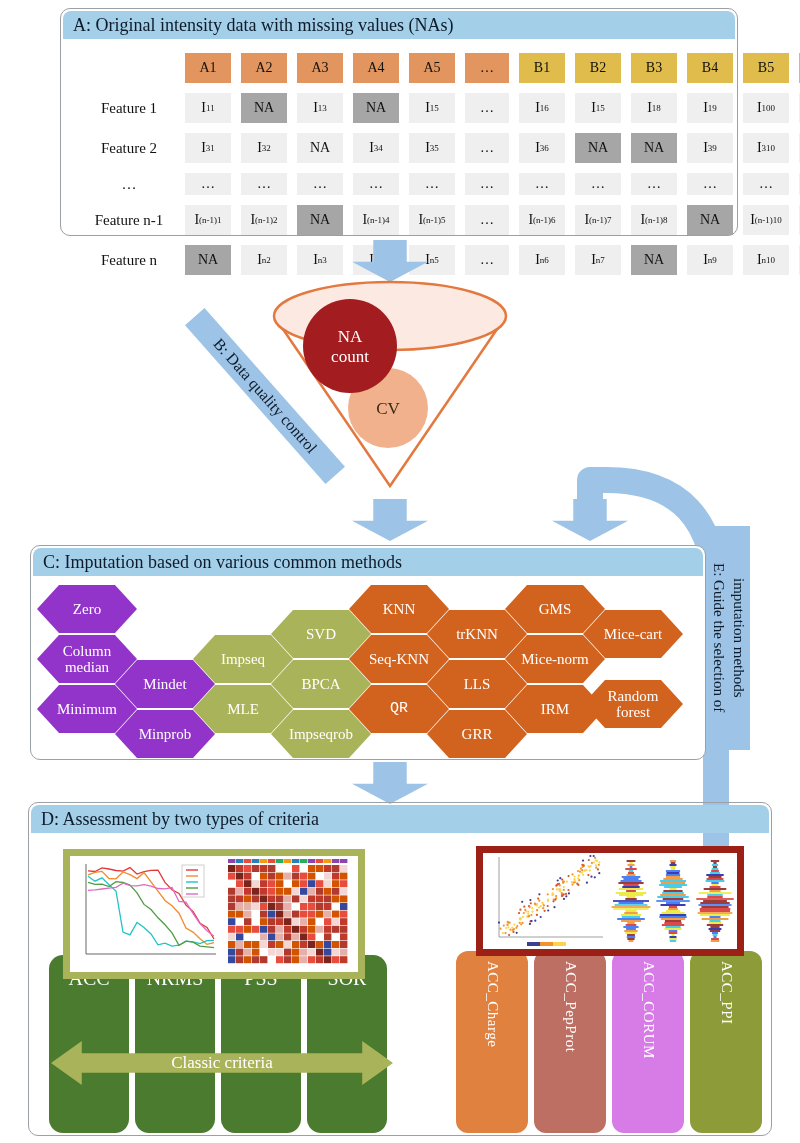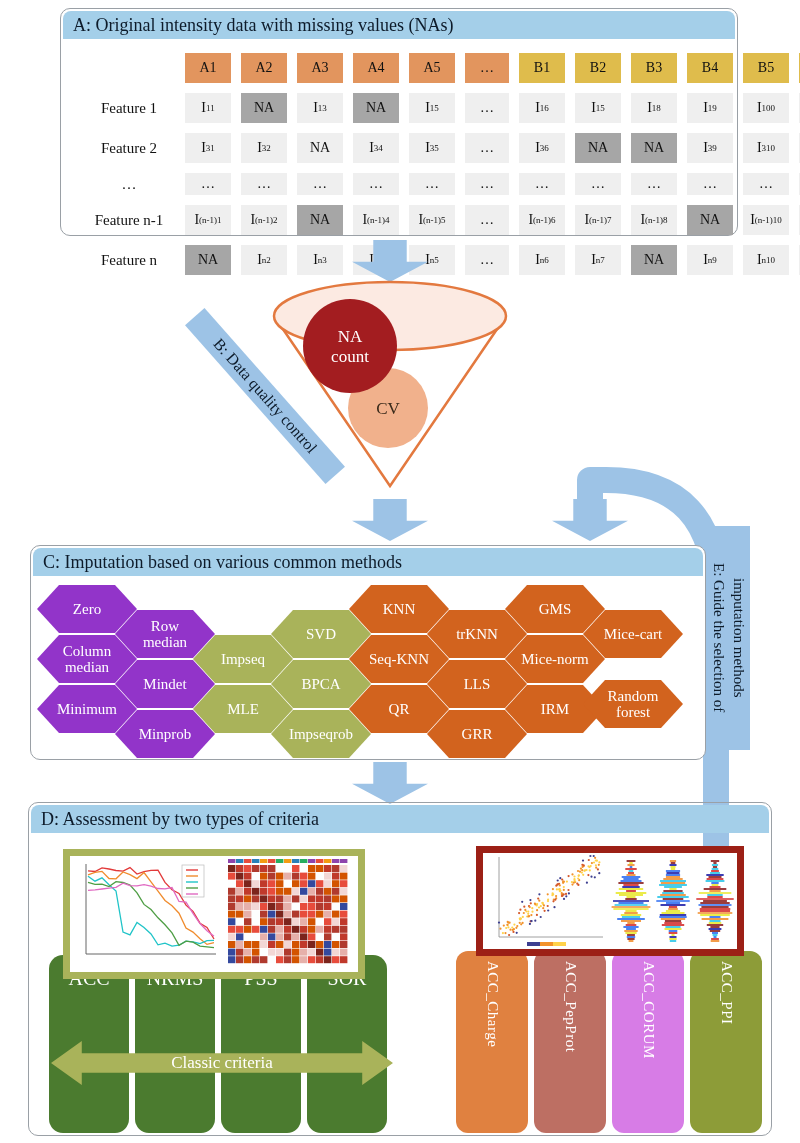--- a/index.html
+++ b/index.html
@@ -185,23 +185,20 @@
   <div id="hexGrid">
       <div class="hex hex-purple" style="left: 0px; top: 0px;">
         <span>Zero</span>
       </div>
       <div class="hex hex-purple" style="left: 0px; top: 50px;">
         <span>Column median</span>
       </div>
       <div class="hex hex-purple" style="left: 0px; top: 100px;">
         <span>Minimum</span>
       </div>
-      <div class="hex hex-purple" style="left: 78px; top: 25px;">
-        <span>Row median</span>
-      </div>
       <div class="hex hex-purple" style="left: 78px; top: 75px;">
         <span>Mindet</span>
       </div>
       <div class="hex hex-purple" style="left: 78px; top: 125px;">
         <span>Minprob</span>
       </div>
       <div class="hex hex-olive" style="left: 156px; top: 50px;">
         <span>Impseq</span>
       </div>
       <div class="hex hex-olive" style="left: 156px; top: 100px;">
@@ -215,21 +212,21 @@
       </div>
       <div class="hex hex-olive" style="left: 234px; top: 125px;">
         <span>Impseqrob</span>
       </div>
       <div class="hex hex-orange" style="left: 312px; top: 0px;">
         <span>KNN</span>
       </div>
       <div class="hex hex-orange" style="left: 312px; top: 50px;">
         <span>Seq-KNN</span>
       </div>
-      <div class="hex hex-orange" style="left: 312px; top: 100px;">
+      <div class="hex hex-orange" style="left: 312px; top: 100px; font-family: Liberation Mono, monospace;">
         <span>QR</span>
       </div>
       <div class="hex hex-orange" style="left: 390px; top: 25px;">
         <span>trKNN</span>
       </div>
       <div class="hex hex-orange" style="left: 390px; top: 75px;">
         <span>LLS</span>
       </div>
       <div class="hex hex-orange" style="left: 390px; top: 125px;">
         <span>GRR</span>

